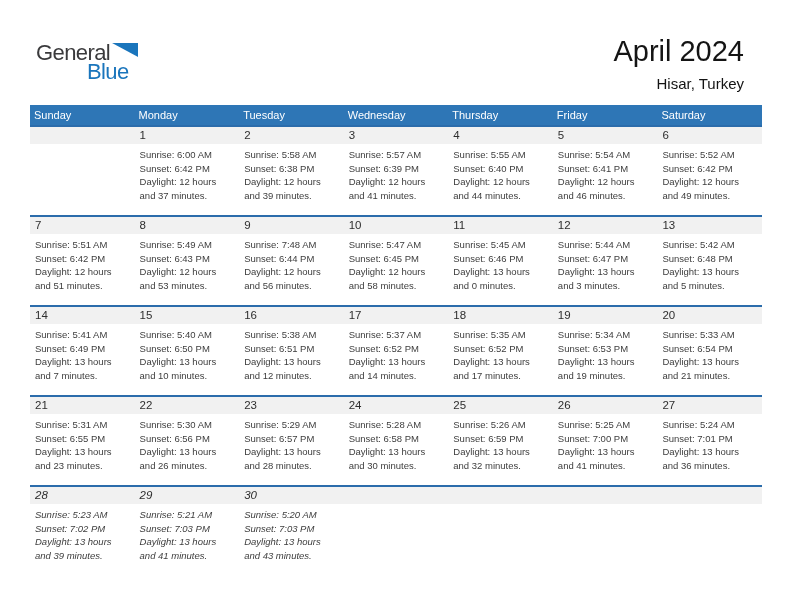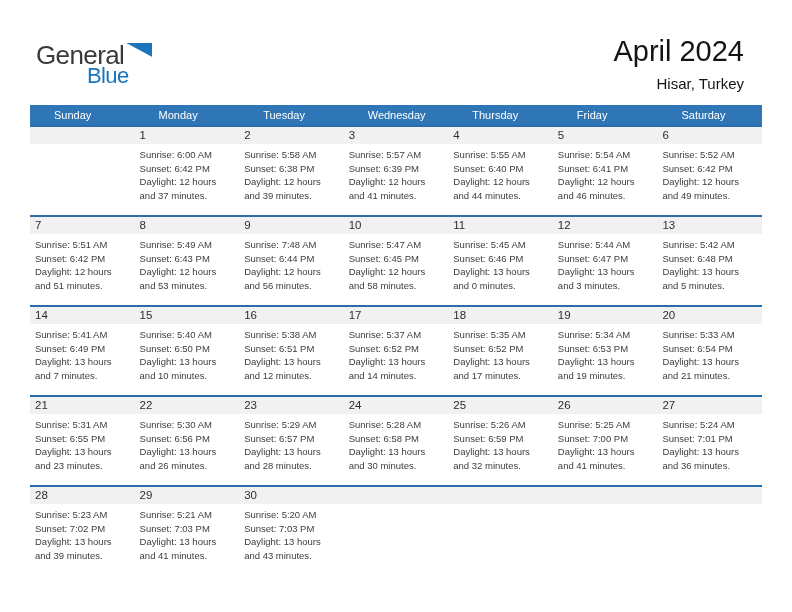--- a/index.html
+++ b/index.html
@@ -10,36 +10,36 @@
     --text-dark:#3d3d3d;
     --text-number:#2e2e2e;
   }
   *{margin:0;padding:0;box-sizing:border-box;}
   html,body{background:#fff;}
   body{font-family:"Liberation Sans",sans-serif;}
   .page{position:relative;width:792px;height:612px;background:#fff;overflow:hidden;}
 
   
   .logo{position:absolute;left:36px;top:42px;}
-  .logo-line1{display:flex;align-items:flex-start;font-size:26px;letter-spacing:-0.6px;color:#3a3a3c;line-height:1;justify-content:space-between;}
+  .logo-line1{display:flex;align-items:flex-start;font-size:22px;letter-spacing:-0.6px;color:#3a3a3c;line-height:1;justify-content:space-between;}
   .logo-triangle{display:inline-block;width:26px;height:14px;margin-left:2px;margin-top:1px;
     background:var(--logo-blue);clip-path:polygon(0 0,100% 0,100% 100%);}
   .logo-line2{font-size:22px;letter-spacing:-0.6px;color:var(--logo-blue);line-height:1;margin-top:-3px;padding-left:51px;}
 
   
   .title-block{position:absolute;right:48px;top:36px;text-align:right;}
   .title-block h1{font-size:29px;font-weight:400;color:#141414;line-height:1.05;}
   .location{font-size:15px;color:#141414;margin-top:9px;}
 
   
   .cal{position:absolute;left:30px;top:105px;width:732px;}
   .dow-row{display:grid;grid-template-columns:repeat(7,1fr);background:var(--header-bg);height:20px;align-items:center;}
-  .dow{color:#fff;font-size:11px;padding-left:24px;white-space:nowrap;overflow:hidden;}
+  .dow{color:#fff;font-size:11px;padding-left:4px;white-space:nowrap;overflow:hidden;}
   .week-row{display:grid;grid-template-columns:repeat(7,1fr);border-top:2px solid var(--row-divider);height:90px;}
-  .week-row.last{height:93px;border-bottom:none;}
+  .week-row.last{height:93px;border-bottom:none;font-style:italic;}
   .day-cell{overflow:hidden;}
   .daynum{height:17px;line-height:17px;background:var(--strip-bg);font-size:11.5px;color:var(--text-number);padding-left:5px;}
   .details{padding:4px 2px 0 5px;font-size:9.5px;line-height:13.5px;color:var(--text-dark);}
   .details div{white-space:nowrap;}
 </style>
 </head>
 <body>
 
 <div class="page">
 

